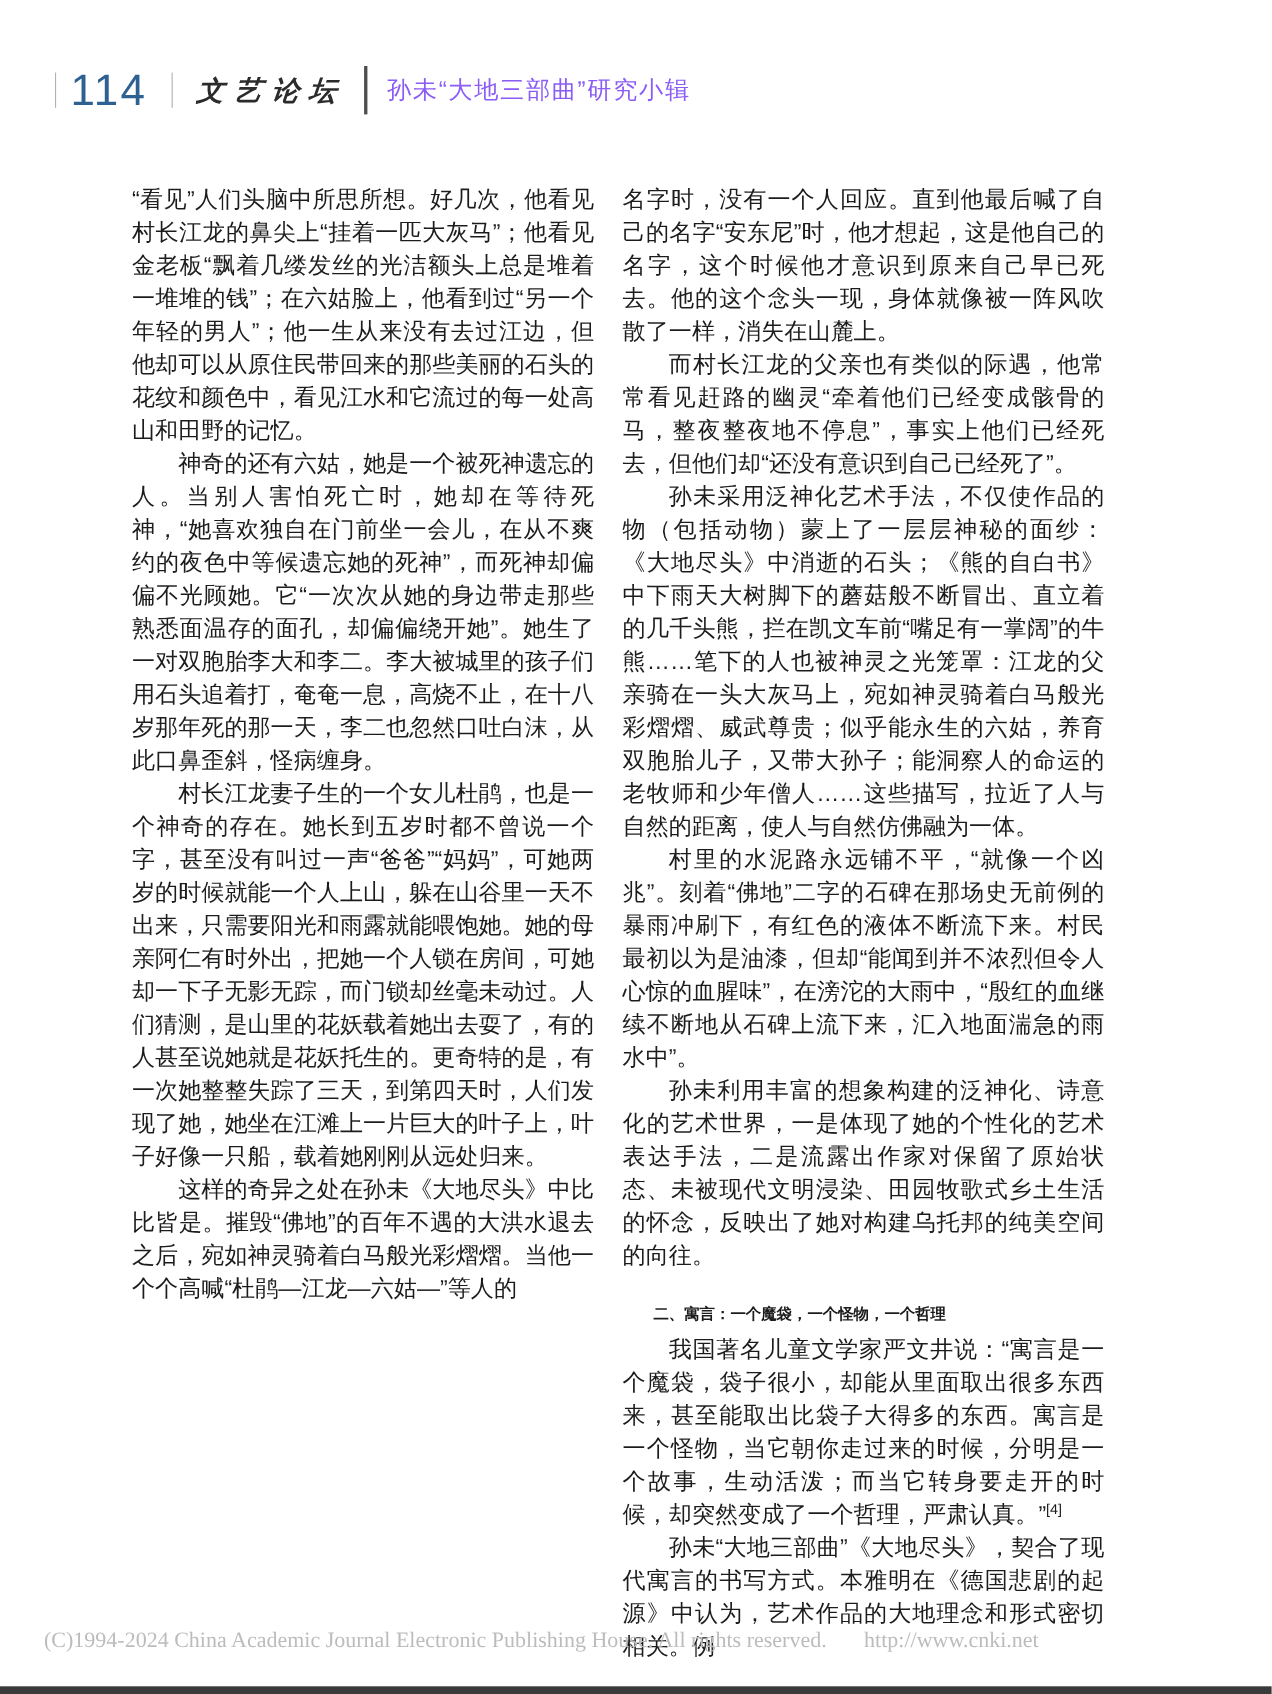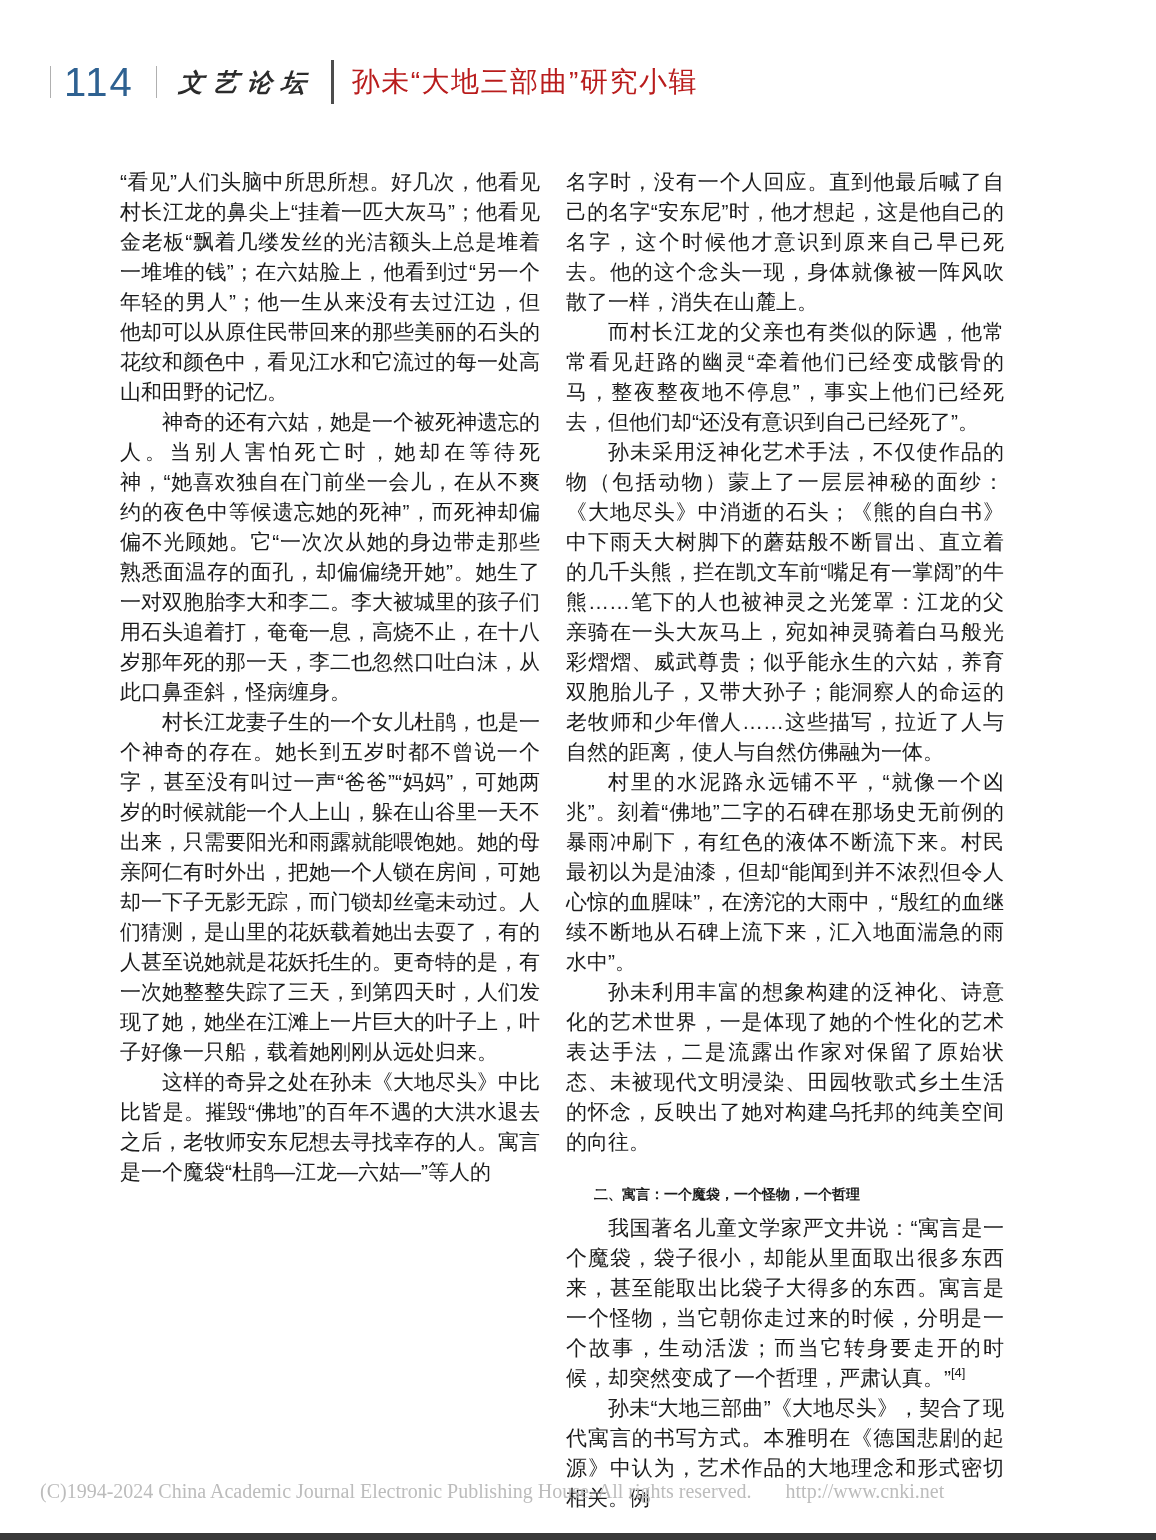--- a/index.html
+++ b/index.html
@@ -17,21 +17,21 @@
     color:#2e6191;font-size:40px;font-weight:500;letter-spacing:2px;
     margin:0 22px 0 13px;line-height:1;
   }
   .journal-logo{
     margin:0 0 0 22px;color:#2b2b2b;font-size:25px;font-weight:bold;
     font-style:italic;letter-spacing:9px;transform:skewX(-6deg);
     white-space:nowrap;
   }
   .vline-dark{width:3px;height:44px;background:#4d4d4d;margin-left:16px;}
   .column-title{
-    margin-left:18px;color:#b91c1c;font-size:28px;letter-spacing:1.5px;
+    margin-left:18px;color:#8b5cf6;font-size:22px;letter-spacing:1.5px;
     white-space:nowrap;
   }
   
   .article-body{
     position:absolute;top:167px;left:120px;width:884px;
     display:flex;gap:26px;color:#1c1c1c;
   }
   .text-column{font-size:21px;line-height:30px;text-align:justify;}
   .col-left{width:420px;}
   .col-right{width:438px;}
@@ -63,21 +63,21 @@
   <span class="journal-logo">文艺论坛</span>
   <span class="vline-dark"></span>
   <span class="column-title">孙未“大地三部曲”研究小辑</span>
 </header>
 
 <main class="article-body">
   <div class="text-column col-left">
     <p class="para">“看见”人们头脑中所思所想。好几次，他看见村长江龙的鼻尖上“挂着一匹大灰马”；他看见金老板“飘着几缕发丝的光洁额头上总是堆着一堆堆的钱”；在六姑脸上，他看到过“另一个年轻的男人”；他一生从来没有去过江边，但他却可以从原住民带回来的那些美丽的石头的花纹和颜色中，看见江水和它流过的每一处高山和田野的记忆。</p>
     <p class="para indent">神奇的还有六姑，她是一个被死神遗忘的人。当别人害怕死亡时，她却在等待死神，“她喜欢独自在门前坐一会儿，在从不爽约的夜色中等候遗忘她的死神”，而死神却偏偏不光顾她。它“一次次从她的身边带走那些熟悉面温存的面孔，却偏偏绕开她”。她生了一对双胞胎李大和李二。李大被城里的孩子们用石头追着打，奄奄一息，高烧不止，在十八岁那年死的那一天，李二也忽然口吐白沫，从此口鼻歪斜，怪病缠身。</p>
     <p class="para indent">村长江龙妻子生的一个女儿杜鹃，也是一个神奇的存在。她长到五岁时都不曾说一个字，甚至没有叫过一声“爸爸”“妈妈”，可她两岁的时候就能一个人上山，躲在山谷里一天不出来，只需要阳光和雨露就能喂饱她。她的母亲阿仁有时外出，把她一个人锁在房间，可她却一下子无影无踪，而门锁却丝毫未动过。人们猜测，是山里的花妖载着她出去耍了，有的人甚至说她就是花妖托生的。更奇特的是，有一次她整整失踪了三天，到第四天时，人们发现了她，她坐在江滩上一片巨大的叶子上，叶子好像一只船，载着她刚刚从远处归来。</p>
-    <p class="para indent">这样的奇异之处在孙未《大地尽头》中比比皆是。摧毁“佛地”的百年不遇的大洪水退去之后，老牧师安东尼想去寻找幸存的人。寓言是一个魔袋“杜鹃—江龙—六姑—”等人的</p>
+    <p class="para indent">这样的奇异之处在孙未《大地尽头》中比比皆是。摧毁“佛地”的百年不遇的大洪水退去之后，宛如神灵骑着白马般光彩熠熠。当他一个个高喊“杜鹃—江龙—六姑—”等人的</p>
   </div>
   <div class="text-column col-right">
     <p class="para">名字时，没有一个人回应。直到他最后喊了自己的名字“安东尼”时，他才想起，这是他自己的名字，这个时候他才意识到原来自己早已死去。他的这个念头一现，身体就像被一阵风吹散了一样，消失在山麓上。</p>
     <p class="para indent">而村长江龙的父亲也有类似的际遇，他常常看见赶路的幽灵“牵着他们已经变成骸骨的马，整夜整夜地不停息”，事实上他们已经死去，但他们却“还没有意识到自己已经死了”。</p>
     <p class="para indent">孙未采用泛神化艺术手法，不仅使作品的物（包括动物）蒙上了一层层神秘的面纱：《大地尽头》中消逝的石头；《熊的自白书》中下雨天大树脚下的蘑菇般不断冒出、直立着的几千头熊，拦在凯文车前“嘴足有一掌阔”的牛熊……笔下的人也被神灵之光笼罩：江龙的父亲骑在一头大灰马上，宛如神灵骑着白马般光彩熠熠、威武尊贵；似乎能永生的六姑，养育双胞胎儿子，又带大孙子；能洞察人的命运的老牧师和少年僧人……这些描写，拉近了人与自然的距离，使人与自然仿佛融为一体。</p>
     <p class="para indent">村里的水泥路永远铺不平，“就像一个凶兆”。刻着“佛地”二字的石碑在那场史无前例的暴雨冲刷下，有红色的液体不断流下来。村民最初以为是油漆，但却“能闻到并不浓烈但令人心惊的血腥味”，在滂沱的大雨中，“殷红的血继续不断地从石碑上流下来，汇入地面湍急的雨水中”。</p>
     <p class="para indent">孙未利用丰富的想象构建的泛神化、诗意化的艺术世界，一是体现了她的个性化的艺术表达手法，二是流露出作家对保留了原始状态、未被现代文明浸染、田园牧歌式乡土生活的怀念，反映出了她对构建乌托邦的纯美空间的向往。</p>
     <h3 class="section-heading">二、寓言：一个魔袋，一个怪物，一个哲理</h3>
     <p class="para indent"><span>我国著名儿童文学家严文井说：“寓言是一个魔袋，袋子很小，却能从里面取出很多东西来，甚至能取出比袋子大得多的东西。寓言是一个怪物，当它朝你走过来的时候，分明是一个故事，生动活泼；而当它转身要走开的时候，却突然变成了一个哲理，严肃认真。”</span><sup class="footnote">[4]</sup></p>
     <p class="para indent">孙未“大地三部曲”《大地尽头》，契合了现代寓言的书写方式。本雅明在《德国悲剧的起源》中认为，艺术作品的大地理念和形式密切相关。例</p>

